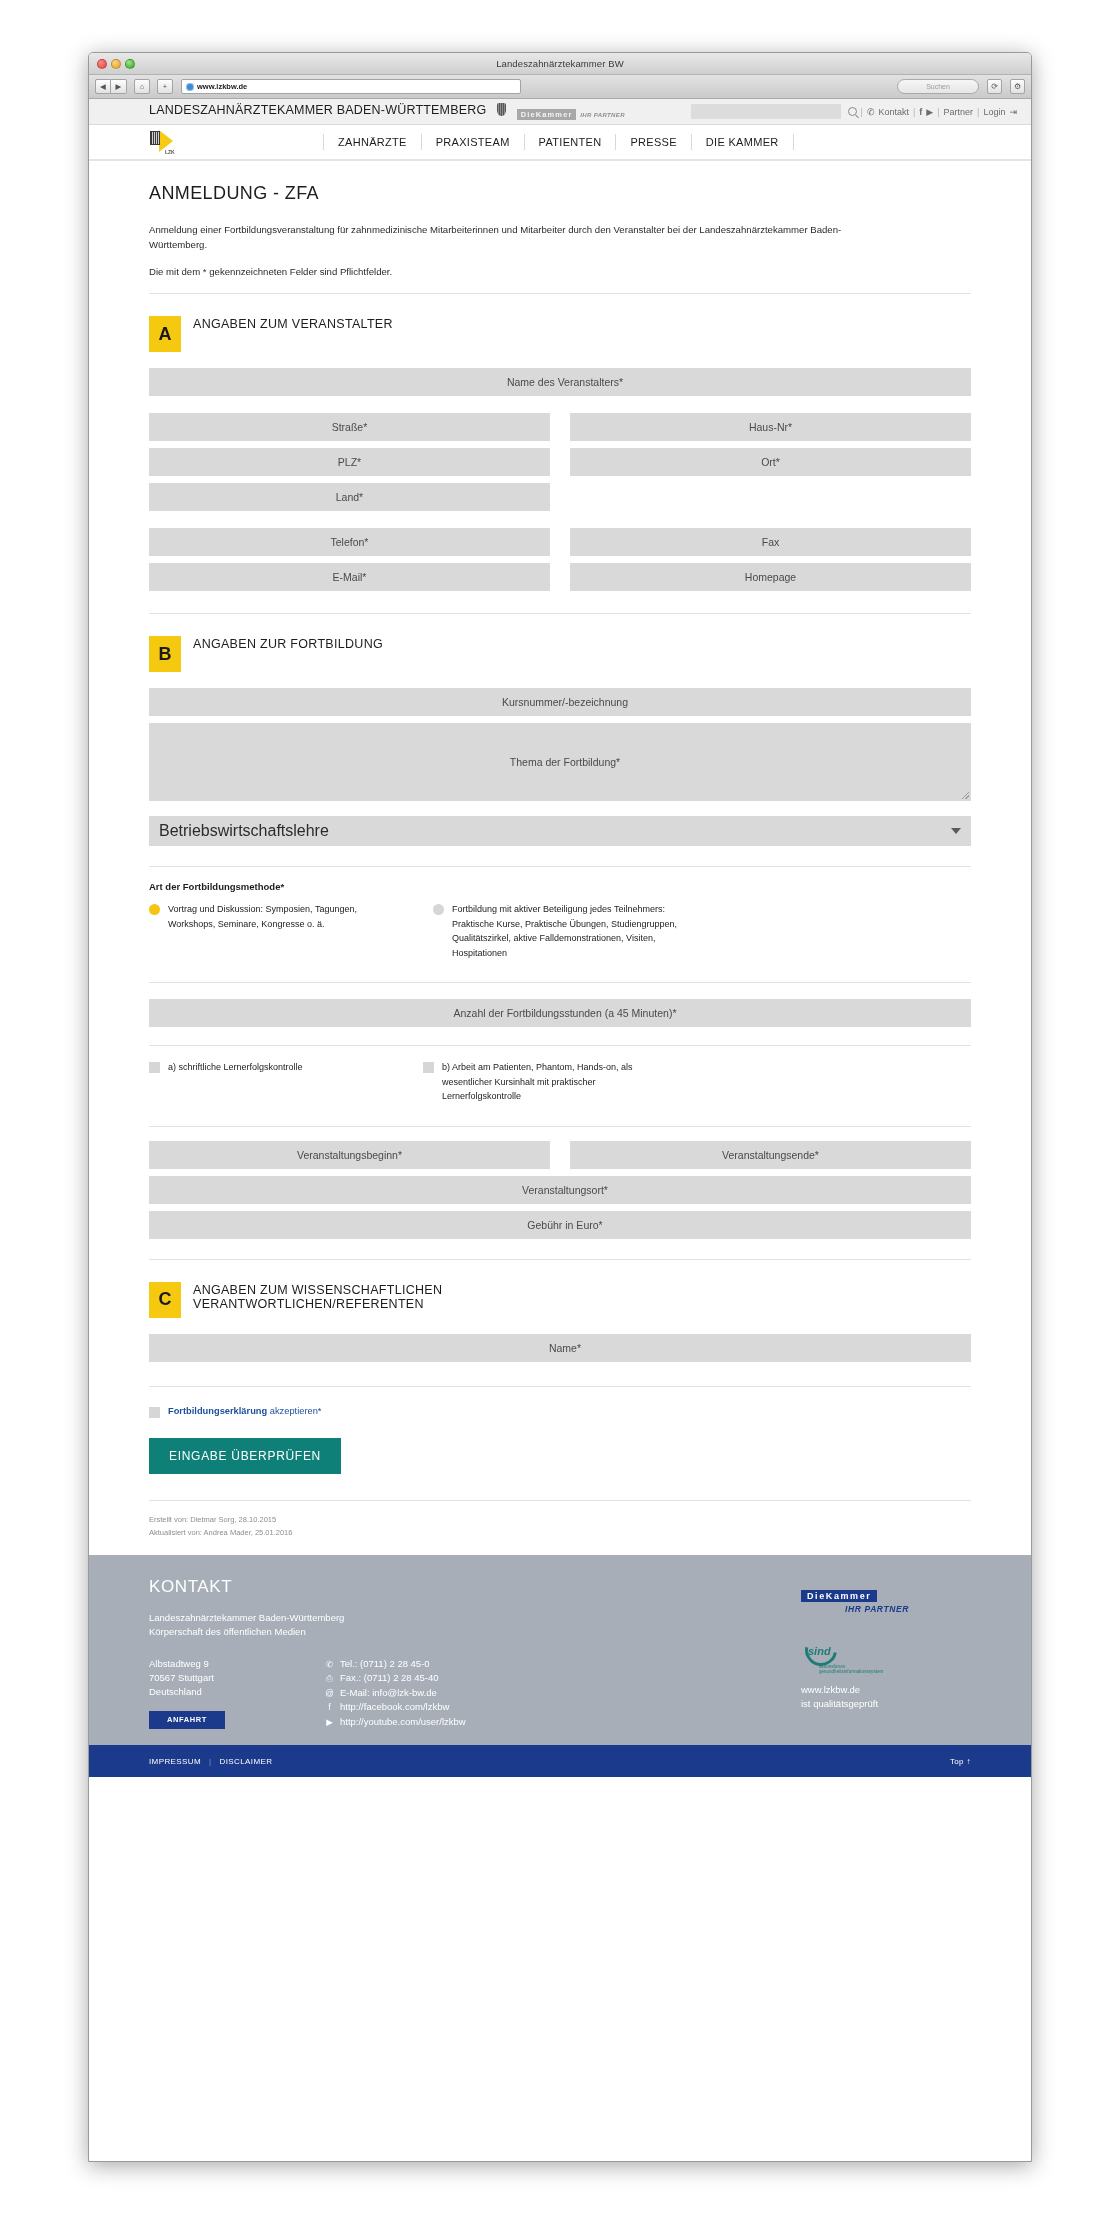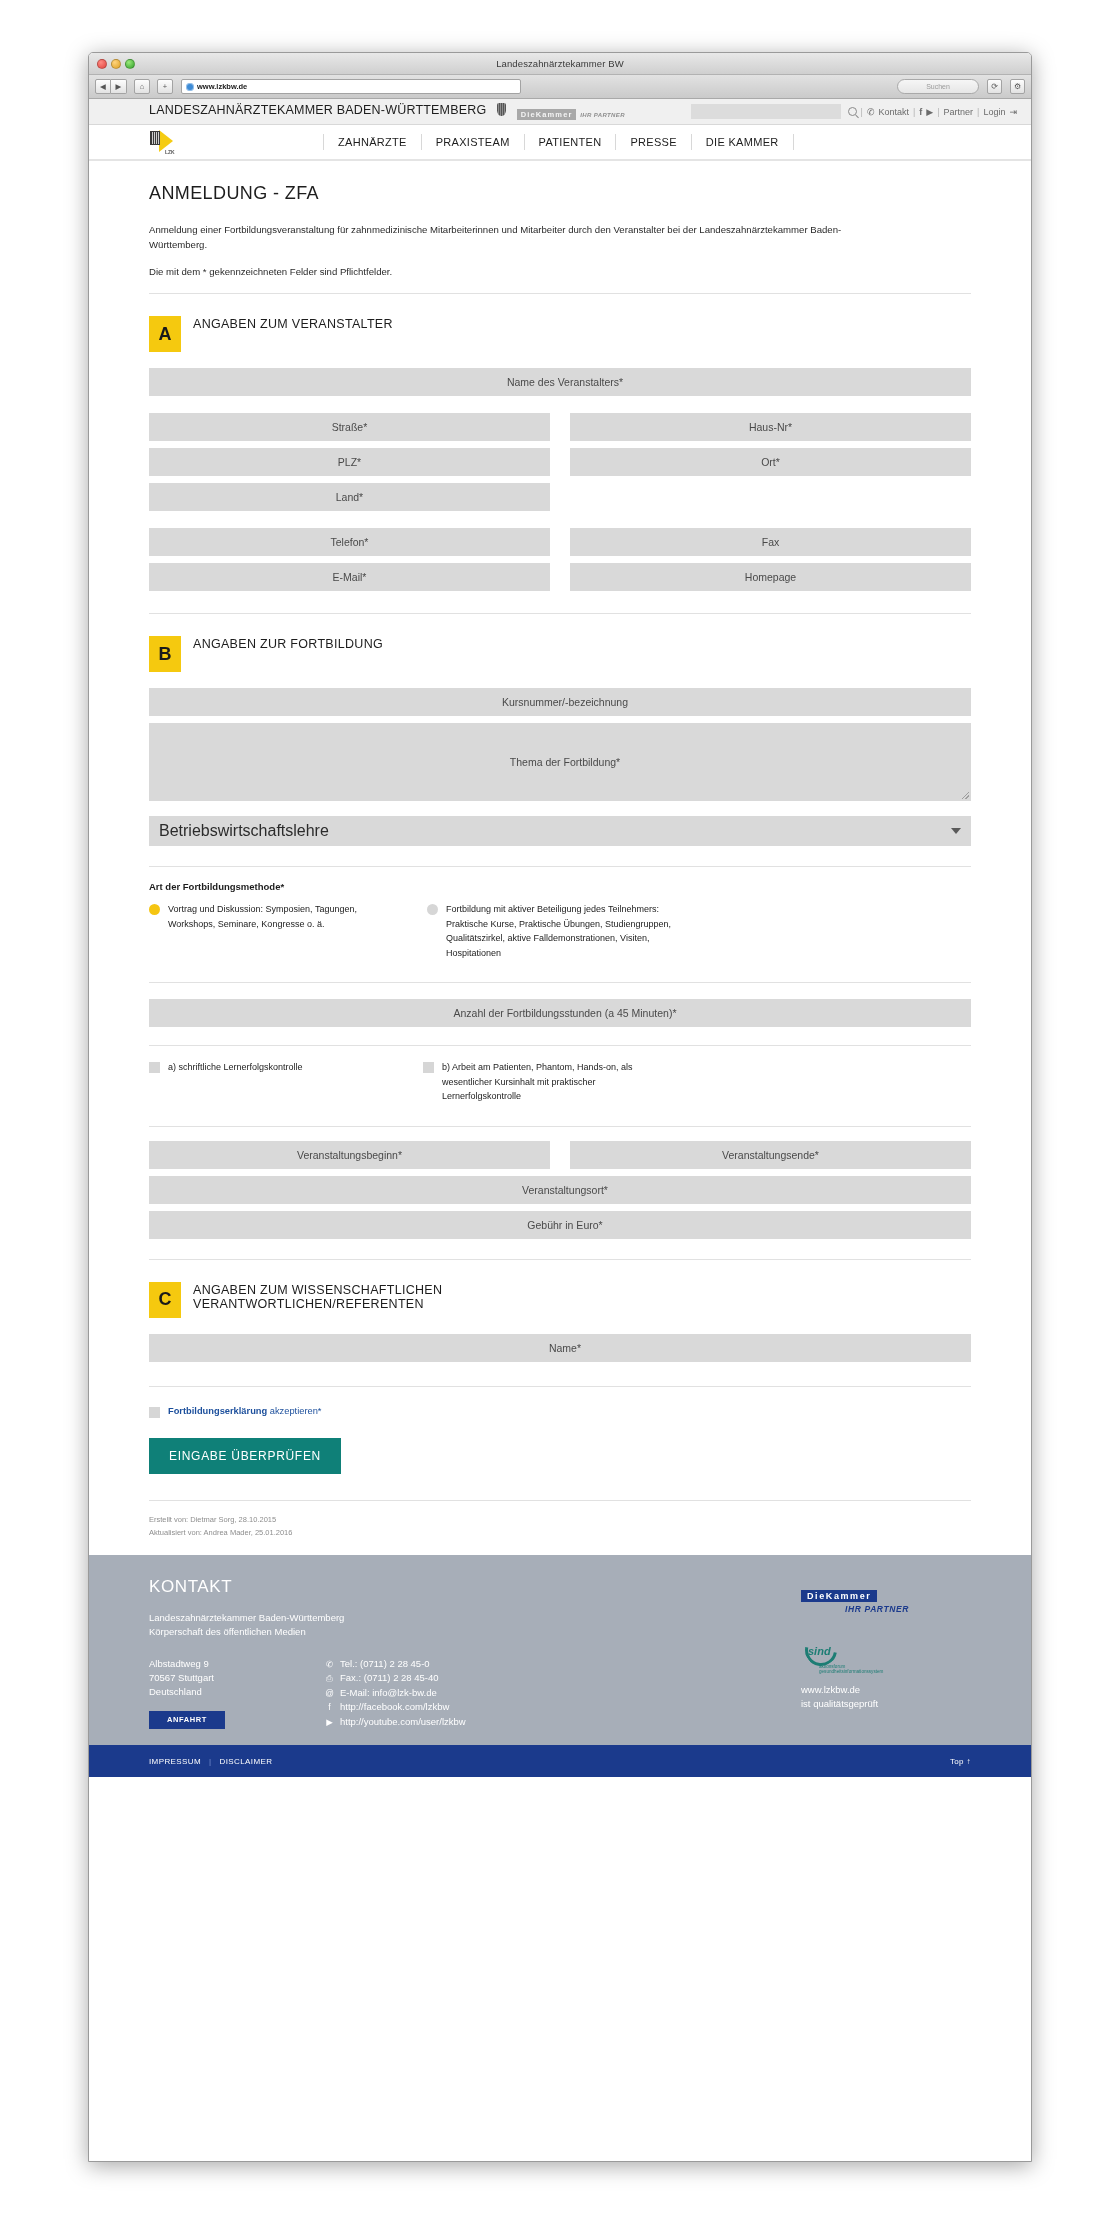--- a/index.html
+++ b/index.html
@@ -245,21 +245,21 @@
     width: 0; height: 0;
     border-left: 5px solid transparent;
     border-right: 5px solid transparent;
     border-top: 6px solid #5a5a5a;
   }
 
   .subhead {
     font-size: 9.5px; font-weight: bold; color: #1d1d1d;
     margin: 0 0 10px 0;
   }
-  .radio-grid { display: flex; gap: 4px; }
+  .radio-grid { display: flex; gap: 10px; }
   .radio-col { width: 33.33%; display: flex; gap: 8px; padding-right: 22px; }
   .radio {
     width: 11px; height: 11px; border-radius: 50%;
     background: #d6d6d6; flex: none; margin-top: 2px;
   }
   .radio.on { background: #f5c511; }
   .radio-label {
     font-size: 9px; color: #232323; line-height: 14.5px;
   }
 

